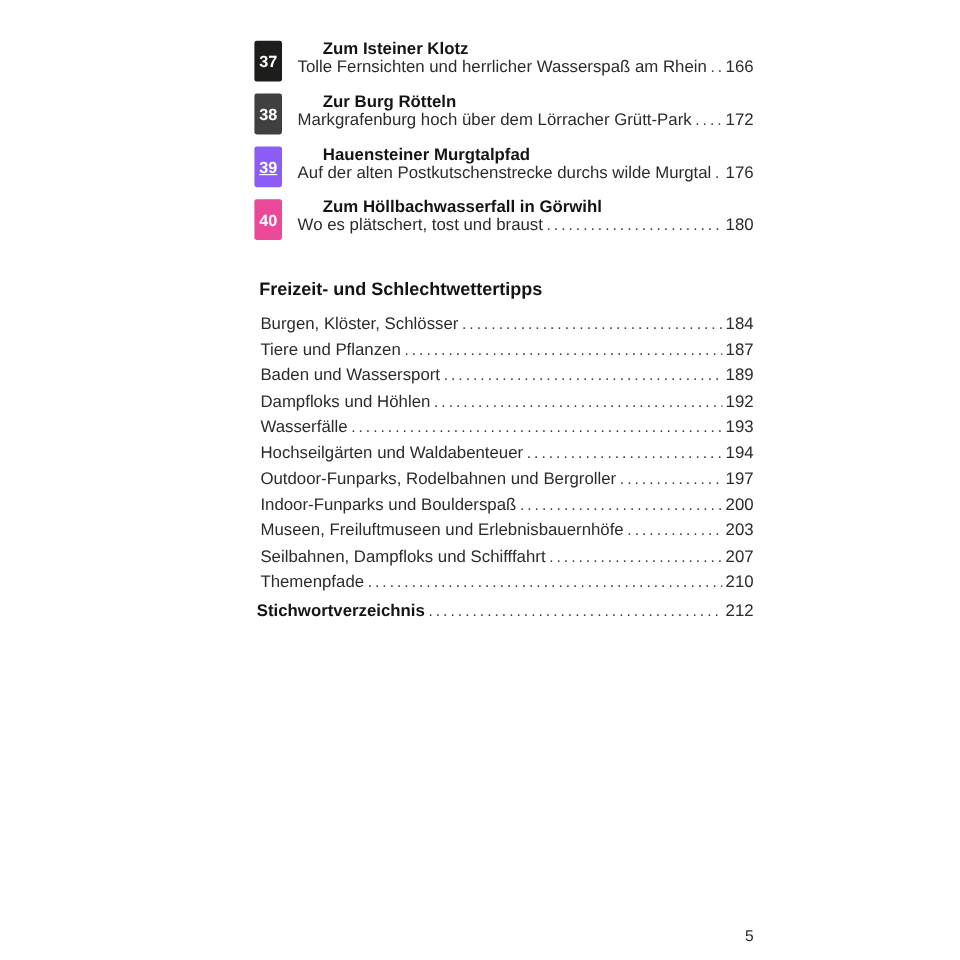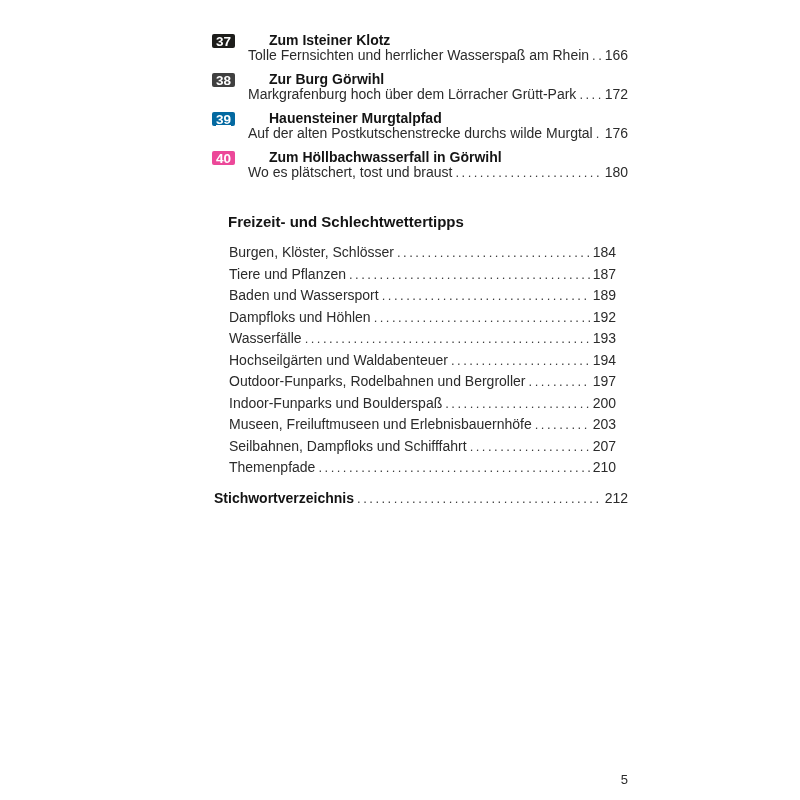--- a/index.html
+++ b/index.html
@@ -13,21 +13,21 @@
   }
   .content {
     position: absolute;
     left: 212px; top: 32px;
     width: 416px;
   }
   
   .tour { display: flex; align-items: flex-start; margin-bottom: 8px; }
   .badge {
     flex: 0 0 23px;
-    width: 23px; height: 14px;
+    width: 23px; height: 34px;
     margin: 2px 13px 0 0;
     border-radius: 2px;
     color: #ffffff;
     font-weight: bold;
     font-size: 13.5px;
     display: flex; align-items: center; justify-content: center;
   }
   .tour-text { flex: 1; min-width: 0; }
   .tour-title {
     font-weight: bold;
@@ -51,26 +51,26 @@
     color: #3d3d3d;
     letter-spacing: 2.5px;
     font-size: 13px;
   }
   .dots::after {
     content: "...................................................................................................................................................................";
   }
   .pagenum { white-space: nowrap; }
   
   .section-heading {
-    margin: 33px 0 9px 16px;
+    margin: 33px 0 9px 4px;
     font-size: 15px;
     font-weight: bold;
     color: #141414;
   }
-  .tips-list { list-style: none; margin: 12px; padding: 0 0 0 5px; }
+  .tips-list { list-style: none; margin: 0; padding: 0 0 0 5px; }
   .tips-list .row { line-height: 20.5px; }
   
   .index-row { margin-top: 5px; padding-left: 2px; }
   .index-label { font-weight: bold; color: #141414; }
   
   .folio {
     position: absolute;
     left: 212px; top: 772px;
     width: 416px;
     text-align: right;
@@ -93,31 +93,31 @@
           <span class="row-label">Tolle Fernsichten und herrlicher Wasserspaß am Rhein</span>
           <span class="dots"></span>
           <span class="pagenum">166</span>
         </div>
       </div>
     </div>
 
     <div class="tour">
       <span class="badge" style="background: #404040;">38</span>
       <div class="tour-text">
-        <div class="tour-title">Zur Burg Görwihl</div>
+        <div class="tour-title">Zur Burg Rötteln</div>
         <div class="row">
           <span class="row-label">Markgrafenburg hoch über dem Lörracher Grütt-Park</span>
           <span class="dots"></span>
           <span class="pagenum">172</span>
         </div>
       </div>
     </div>
 
     <div class="tour">
-      <span class="badge" style="background: #0369a1; text-decoration: underline;">39</span>
+      <span class="badge" style="background: #8b5cf6; text-decoration: underline;">39</span>
       <div class="tour-text">
         <div class="tour-title">Hauensteiner Murgtalpfad</div>
         <div class="row">
           <span class="row-label">Auf der alten Postkutschenstrecke durchs wilde Murgtal</span>
           <span class="dots"></span>
           <span class="pagenum">176</span>
         </div>
       </div>
     </div>
 

